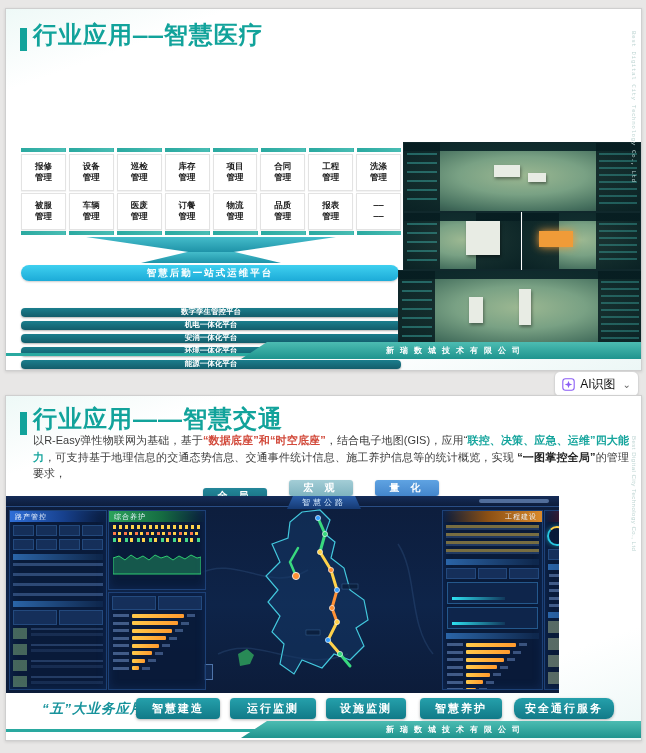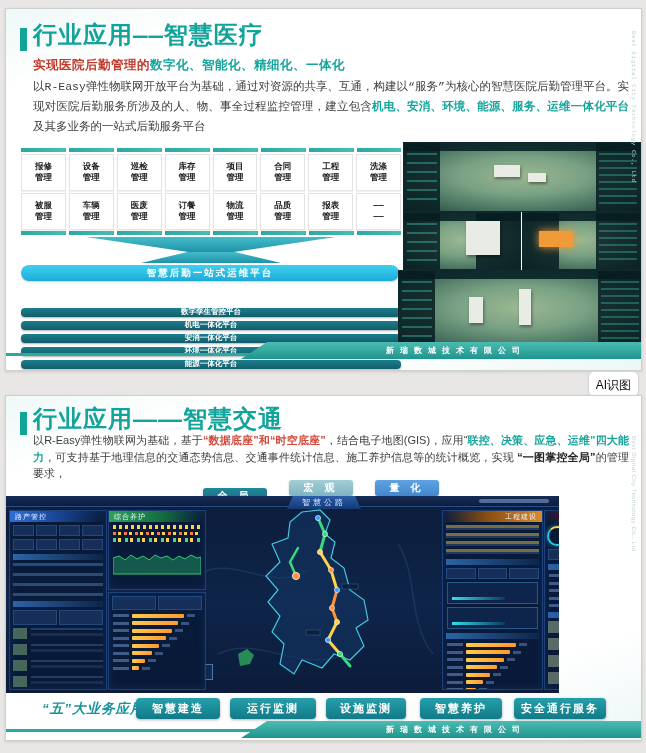--- a/index.html
+++ b/index.html
@@ -47,21 +47,21 @@
   .hudR{position:absolute;right:3px;top:10px;bottom:6px;width:38px;
     background:repeating-linear-gradient(180deg,rgba(75,220,210,.3) 0 2px,transparent 2px 7px);}
   .bld{position:absolute;background:#e8ece4;box-shadow:1px 2px 3px rgba(0,0,0,.4);}
   
   .fline{position:absolute;left:0;height:2.5px;background:#2aa9a0;}
   .ribbon{position:absolute;right:0;height:17px;background:linear-gradient(180deg,#4cbcb2,#1f948e);
     clip-path:polygon(26px 0,100% 0,100% 100%,0 100%);display:flex;align-items:center;justify-content:center;
     color:#fff;font-size:8px;font-weight:bold;letter-spacing:6px;padding-left:30px;}
   
   .aibtn{position:absolute;top:371px;right:7px;height:24px;background:#fff;border:1px solid #d6d6d6;
-    border-radius:6px;display:flex;align-items:center;padding:0 7px;gap:5px;box-shadow:0 1px 2px rgba(0,0,0,.08);cursor:pointer;flex-direction:column;}
+    border-radius:6px;display:flex;align-items:center;padding:0 7px;gap:5px;box-shadow:0 1px 2px rgba(0,0,0,.08);cursor:pointer;}
   .aibtn .lbl{font-size:12px;color:#111;}
   .aibtn .chev{font-size:10px;color:#666;margin-left:2px;}
   
   .vbtn{position:absolute;height:16px;border-radius:3px;color:#fff;font-size:10px;font-weight:bold;
     display:flex;align-items:center;justify-content:center;letter-spacing:4px;box-shadow:0 1px 2px rgba(0,0,0,.25);}
   
   .dash{position:absolute;left:0;width:553px;background:linear-gradient(180deg,#0d1d3c 0%,#0e2449 55%,#0c1c3a 100%);overflow:hidden;}
   .dtop{position:absolute;left:0;top:0;width:100%;height:10px;background:linear-gradient(180deg,#152c58,#0d1d3c);
     border-bottom:1px solid rgba(80,140,220,.35);}
   .dbanner{position:absolute;left:281px;top:0;width:74px;height:13px;background:linear-gradient(180deg,#2a5da8,#153a74);
@@ -106,26 +106,20 @@
     box-shadow:0 1px 3px rgba(0,0,0,.3);}
 </style>
 </head>
 <body>
 
 <div id="canvas">
 
   <div class="slide" style="top:8px;height:361px;font-family:Liberation Mono, monospace;">
     <div class="tmark" style="left:14px;top:19px;"></div>
     <div class="stitle" style="left:27px;top:10px;">行业应用——智慧医疗</div>
-    <div class="ssub" style="left:27px;top:48px;">
-      <span class="red1">实现医院后勤管理的</span><span class="teal1">数字化、智能化、精细化、一体化</span>
-    </div>
-    <div class="bodytxt" style="left:27px;top:68px;width:596px;">
-      <span>以R-Easy弹性物联网开放平台为基础，通过对资源的共享、互通，构建以“服务”为核心的智慧医院后勤管理平台。实现对医院后勤服务所涉及的人、物、事全过程监控管理，建立包含</span><span class="tealb">机电、安消、环境、能源、服务、运维一体化平台</span><span>及其多业务的一站式后勤服务平台</span>
-    </div>
 
     <div class="gridbars" style="top:139px;"></div>
     <div class="mgrid" style="top:145px;">
       <div class="mcell">
           <span>报修</span>
           <span>管理</span>
         </div>
       <div class="mcell">
           <span>设备</span>
           <span>管理</span>
@@ -416,21 +410,21 @@
         <div class="sechdr"></div>
         <div class="photos" style="height:66px;"></div>
       </div>
     </div>
 
     <div class="appslbl" style="left:36px;top:304px;">“五”大业务应用</div>
     <div class="appbtn" style="left:130px;top:302px;width:84px;">智慧建造</div>
     <div class="appbtn" style="left:224px;top:302px;width:86px;">运行监测</div>
     <div class="appbtn" style="left:320px;top:302px;width:80px;">设施监测</div>
     <div class="appbtn" style="left:414px;top:302px;width:82px;">智慧养护</div>
-    <div class="appbtn" style="left:508px;top:302px;width:92px;">安全通行服务</div>
+    <div class="appbtn" style="left:508px;top:302px;width:100px;border-radius:8px;">安全通行服务</div>
 
     <div class="fline" style="top:333px;width:420px;"></div>
     <div class="ribbon" style="top:325px;width:370px;">
       <span>新瑞数城技术有限公司</span>
     </div>
     <div class="wm" style="top:40px;">Best Digital City Technology Co., Ltd</div>
   </div>
 
 </div>
 

